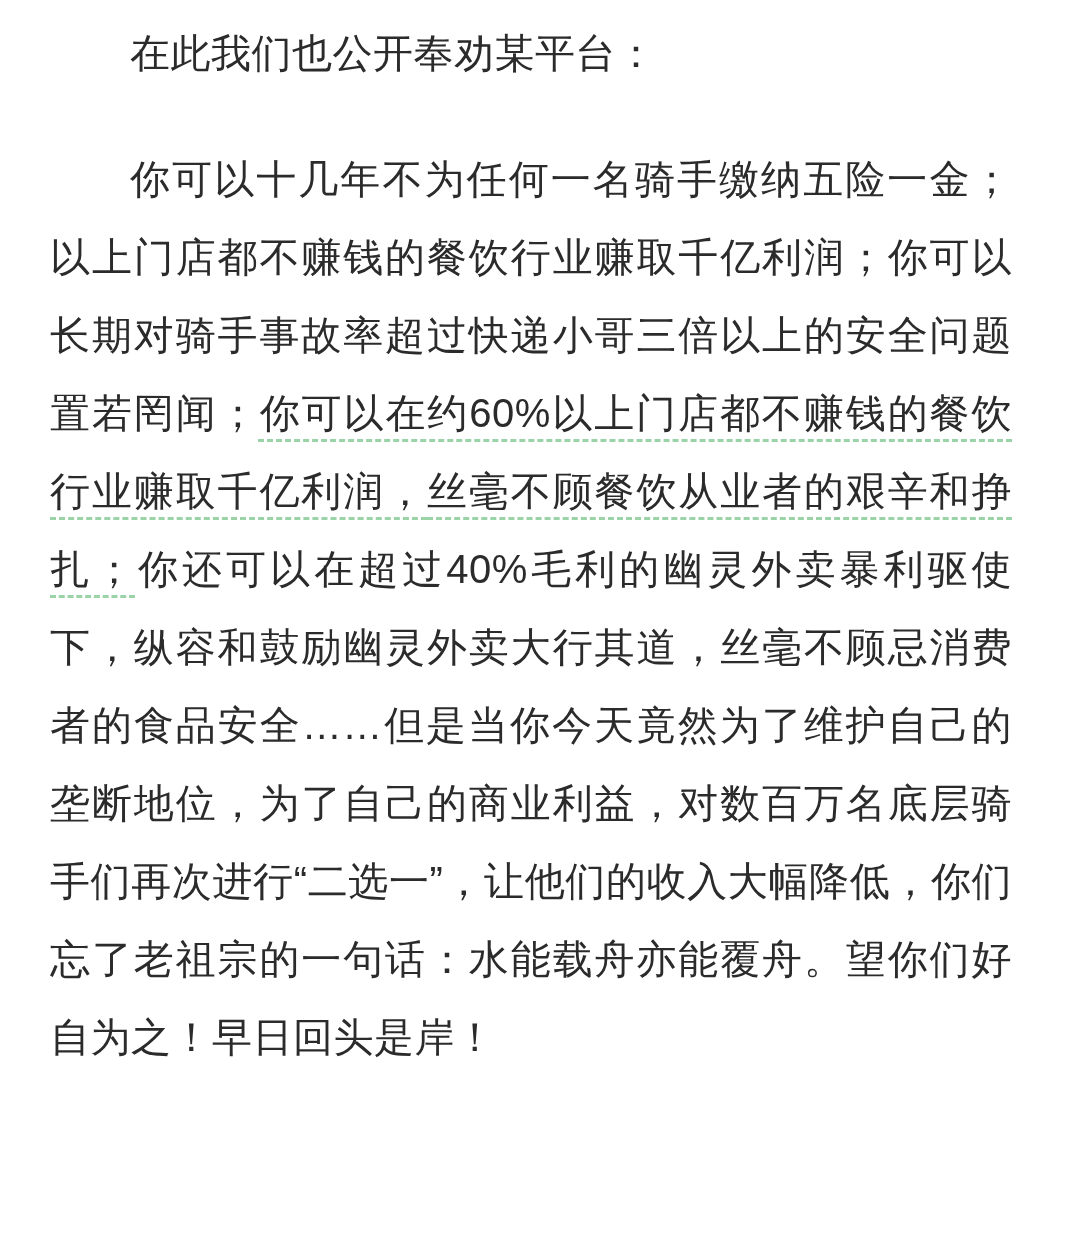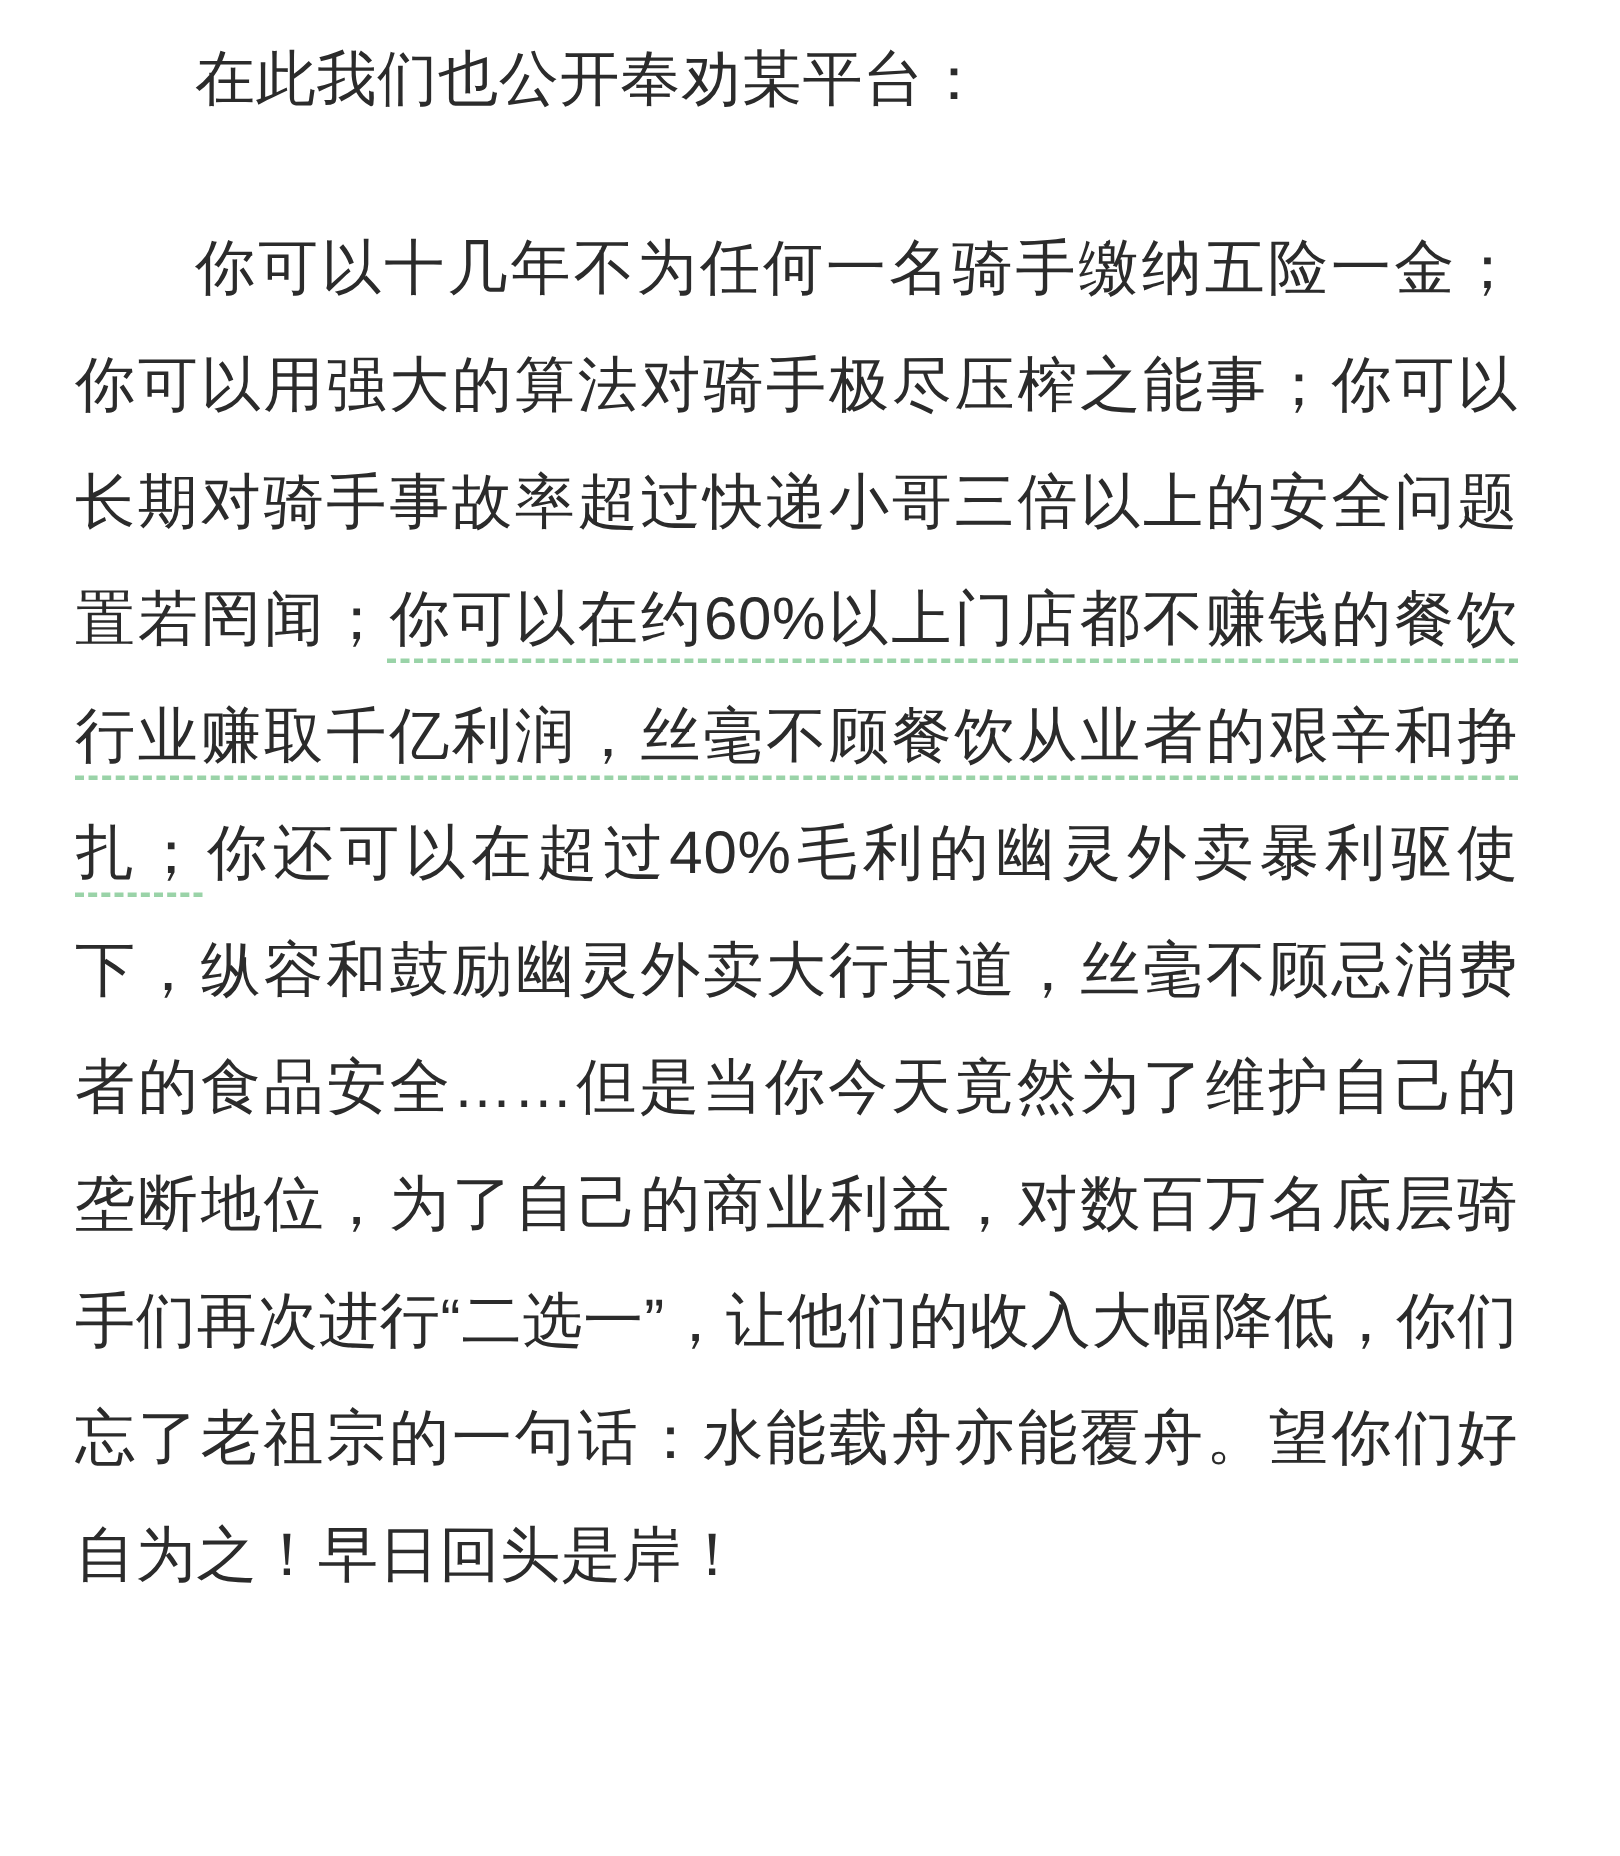--- a/index.html
+++ b/index.html
@@ -45,16 +45,16 @@
   }
 </style>
 </head>
 <body>
 
 <div class="page">
 
   <p class="para para-intro">在此我们也公开奉劝某平台：</p>
 
   <p class="para para-main">
-    <span>你可以十几年不为任何一名骑手缴纳五险一金；你可以用强大的算法对骑手极尽压榨之能事；你可以长期对骑手事故率超过快递小哥三倍以上的安全问题置若罔闻；</span><span class="hl">你可以在约60%以上门店都不赚钱的餐饮行业赚取千亿利润，</span><span class="hl">丝毫不顾餐饮从业者的艰辛和挣扎；</span><span>你还可以在超过40%毛利的幽灵外卖暴利驱使下，纵容和鼓励幽灵外卖大行其道，丝毫不顾忌消费者的食品安全……但是当你今天竟然为了维护自己的垄断地位，为了自己的商业利益，对数百万名底层骑手们再次进行“二选一”，让他们的收入大幅降低，你们忘了老祖宗的一句话：水能载舟亦能覆舟。望你们好自为之！早日回头是岸！</span>
+    <span>你可以十几年不为任何一名骑手缴纳五险一金；以上门店都不赚钱的餐饮行业赚取千亿利润；你可以长期对骑手事故率超过快递小哥三倍以上的安全问题置若罔闻；</span><span class="hl">你可以在约60%以上门店都不赚钱的餐饮行业赚取千亿利润，</span><span class="hl">丝毫不顾餐饮从业者的艰辛和挣扎；</span><span>你还可以在超过40%毛利的幽灵外卖暴利驱使下，纵容和鼓励幽灵外卖大行其道，丝毫不顾忌消费者的食品安全……但是当你今天竟然为了维护自己的垄断地位，为了自己的商业利益，对数百万名底层骑手们再次进行“二选一”，让他们的收入大幅降低，你们忘了老祖宗的一句话：水能载舟亦能覆舟。望你们好自为之！早日回头是岸！</span>
   </p>
 
 </div>
 
 </body></html>

